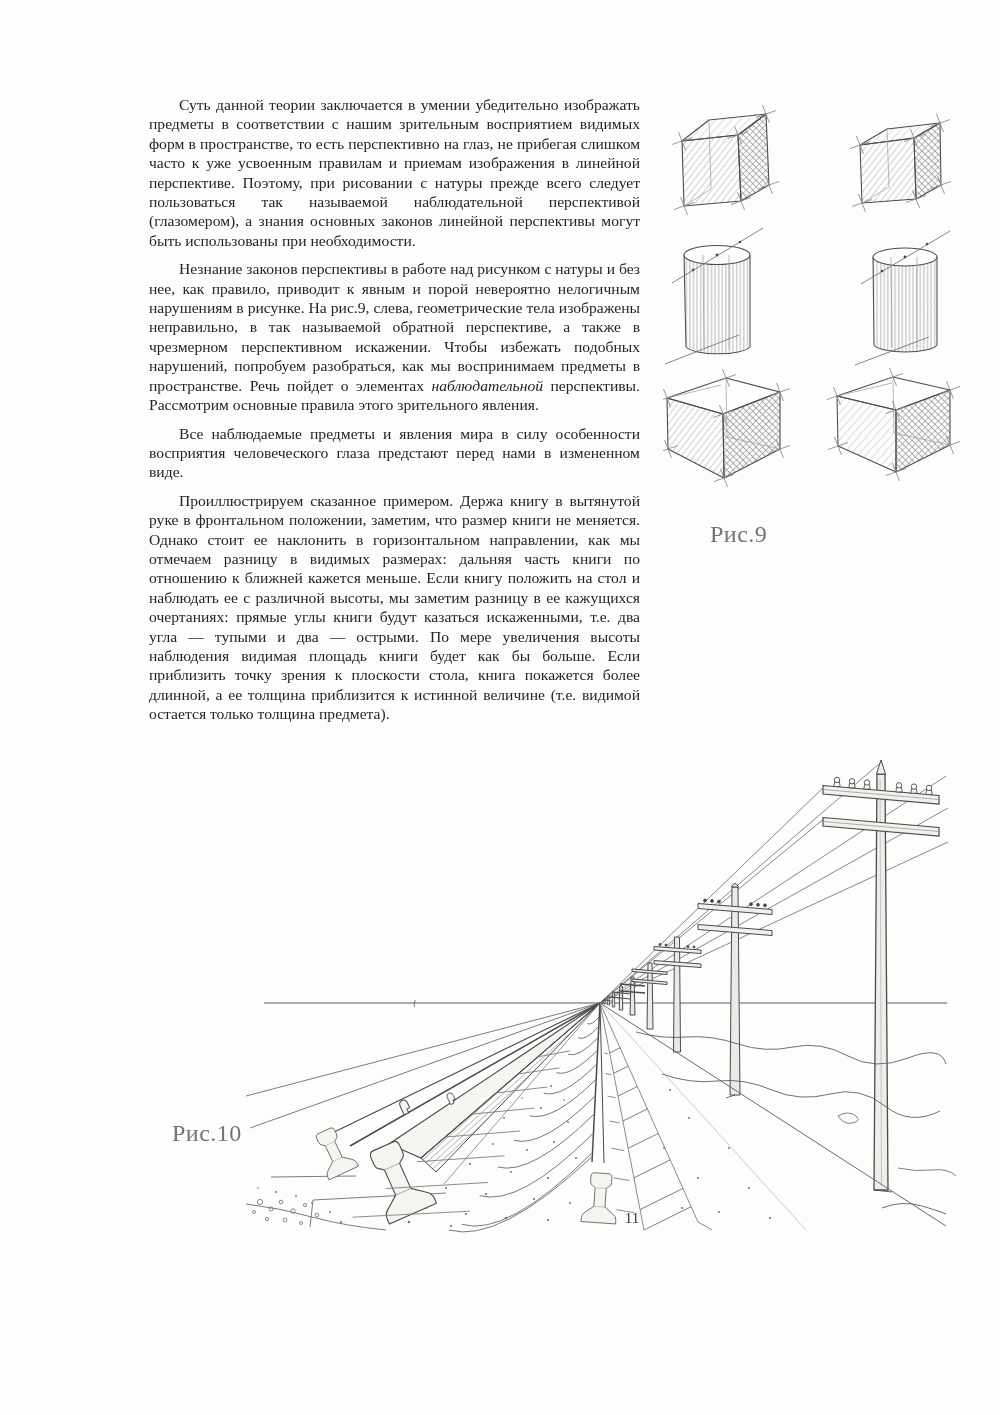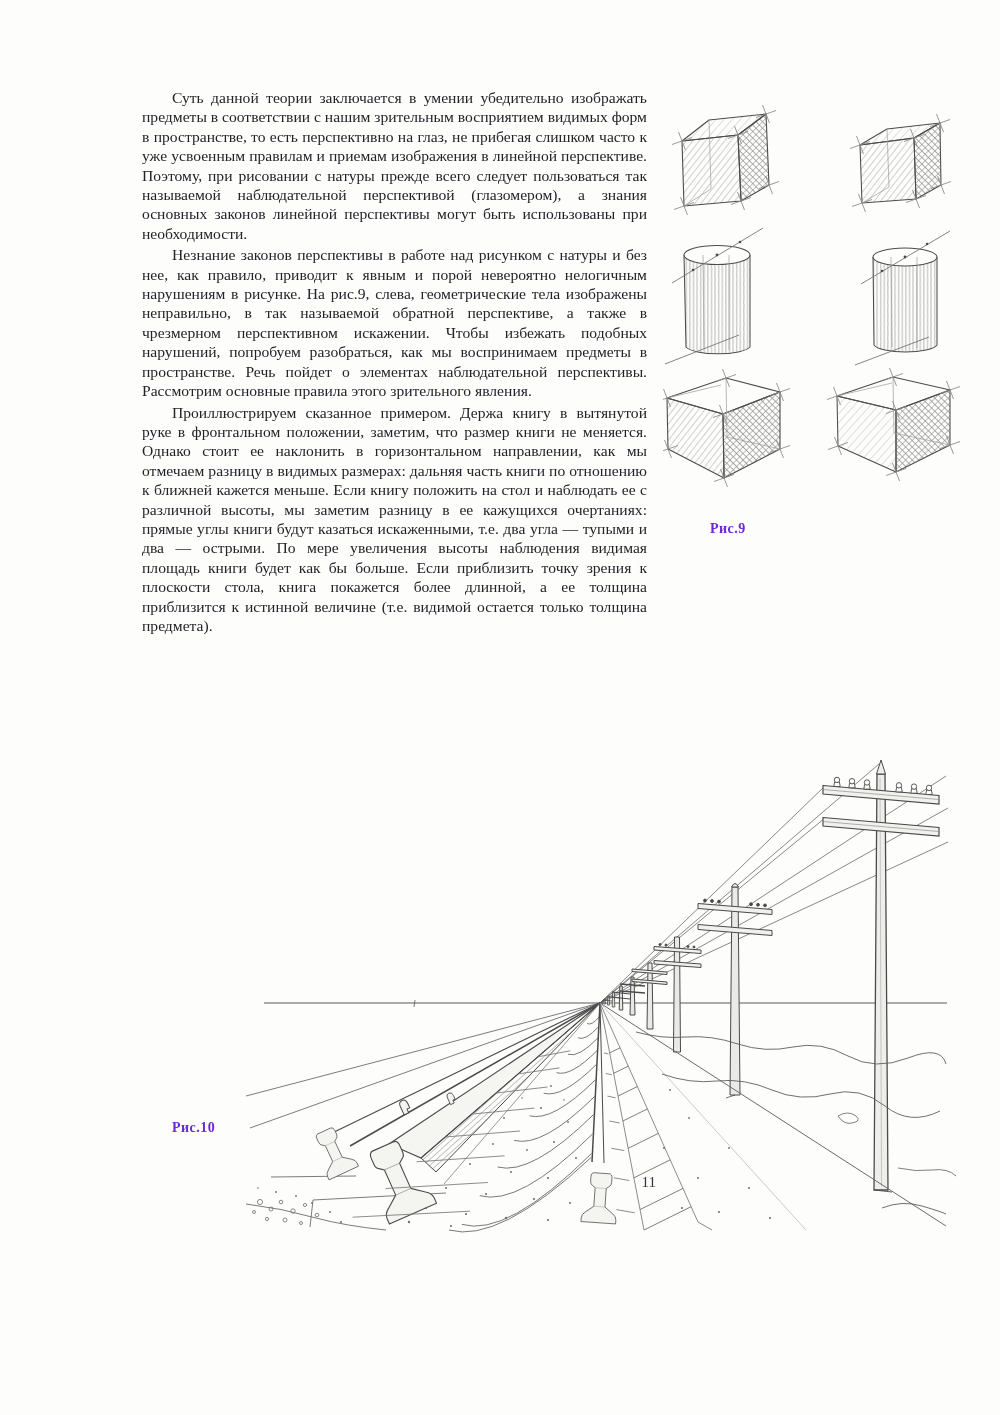--- a/index.html
+++ b/index.html
@@ -7,40 +7,41 @@
     width:1000px;height:1415px;position:relative;
     background:#fdfdfb;
     font-family:"Liberation Serif","DejaVu Serif",serif;
     color:#23242a;
     overflow:hidden;
   }
   .text-col{
     position:absolute;left:140px;top:86px;width:509px;
     font-size:15.6px;line-height:19.4px;text-align:justify;
   }
-  .text-col p{margin:2px;text-indent:30px;}
-  .it{}
+  .text-col p{margin:9px;text-indent:30px;}
+  .it{font-style:italic;}
   .caption{
-    position:absolute;font-size:14px;letter-spacing:.5px;color:#6d28d9;font-weight:bold;
+    position:absolute;font-size:24px;letter-spacing:.5px;color:#737373;
   }
   .fig{position:absolute;}
   .page-num{
-    position:absolute;left:608px;top:1174px;width:48px;text-align:right;
+    position:absolute;left:608px;top:1210px;width:48px;text-align:center;
     font-size:15px;color:#33343a;
   }
   svg{display:block;}
 </style>
 </head>
 <body>
 
 <div>
 
   <div class="text-col">
     <p>Суть данной теории заключается в умении убедительно изображать предметы в соответствии с нашим зрительным восприятием видимых форм в пространстве, то есть перспективно на глаз, не прибегая слишком часто к уже усвоенным правилам и приемам изображения в линейной перспективе. Поэтому, при рисовании с натуры прежде всего следует пользоваться так называемой наблюдательной перспективой (глазомером), а знания основных законов линейной перспективы могут быть использованы при необходимости.</p>
     <p><span>Незнание законов перспективы в работе над рисунком с натуры и без нее, как правило, приводит к явным и порой невероятно нелогичным нарушениям в рисунке. На рис.9, слева, геометрические тела изображены неправильно, в так называемой обратной перспективе, а также в чрезмерном перспективном искажении. Чтобы избежать подобных нарушений, попробуем разобраться, как мы воспринимаем предметы в пространстве. Речь пойдет о элементах </span><span class="it">наблюдательной</span><span> перспективы. Рассмотрим основные правила этого зрительного явления.</span></p>
+    <p>Все наблюдаемые предметы и явления мира в силу особенности восприятия человеческого глаза предстают перед нами в измененном виде.</p>
     <p>Проиллюстрируем сказанное примером. Держа книгу в вытянутой руке в фронтальном положении, заметим, что размер книги не меняется. Однако стоит ее наклонить в горизонтальном направлении, как мы отмечаем разницу в видимых размерах: дальняя часть книги по отношению к ближней кажется меньше. Если книгу положить на стол и наблюдать ее с различной высоты, мы заметим разницу в ее кажущихся очертаниях: прямые углы книги будут казаться искаженными, т.е. два угла — тупыми и два — острыми. По мере увеличения высоты наблюдения видимая площадь книги будет как бы больше. Если приблизить точку зрения к плоскости стола, книга покажется более длинной, а ее толщина приблизится к истинной величине (т.е. видимой остается только толщина предмета).</p>
   </div>
 
   <div class="fig" style="left:663px;top:97px;">
     <svg width="300" height="415" viewBox="0 0 300 415">
       <defs>
         <pattern id="a-hl" width="6" height="6" patternUnits="userSpaceOnUse" patternTransform="rotate(42)">
           <line x1="0" y1="0" x2="0" y2="6" stroke="#b3b3b1" stroke-width="0.8"></line>
         </pattern>
         <pattern id="a-hm" width="5" height="5" patternUnits="userSpaceOnUse" patternTransform="rotate(38)">

